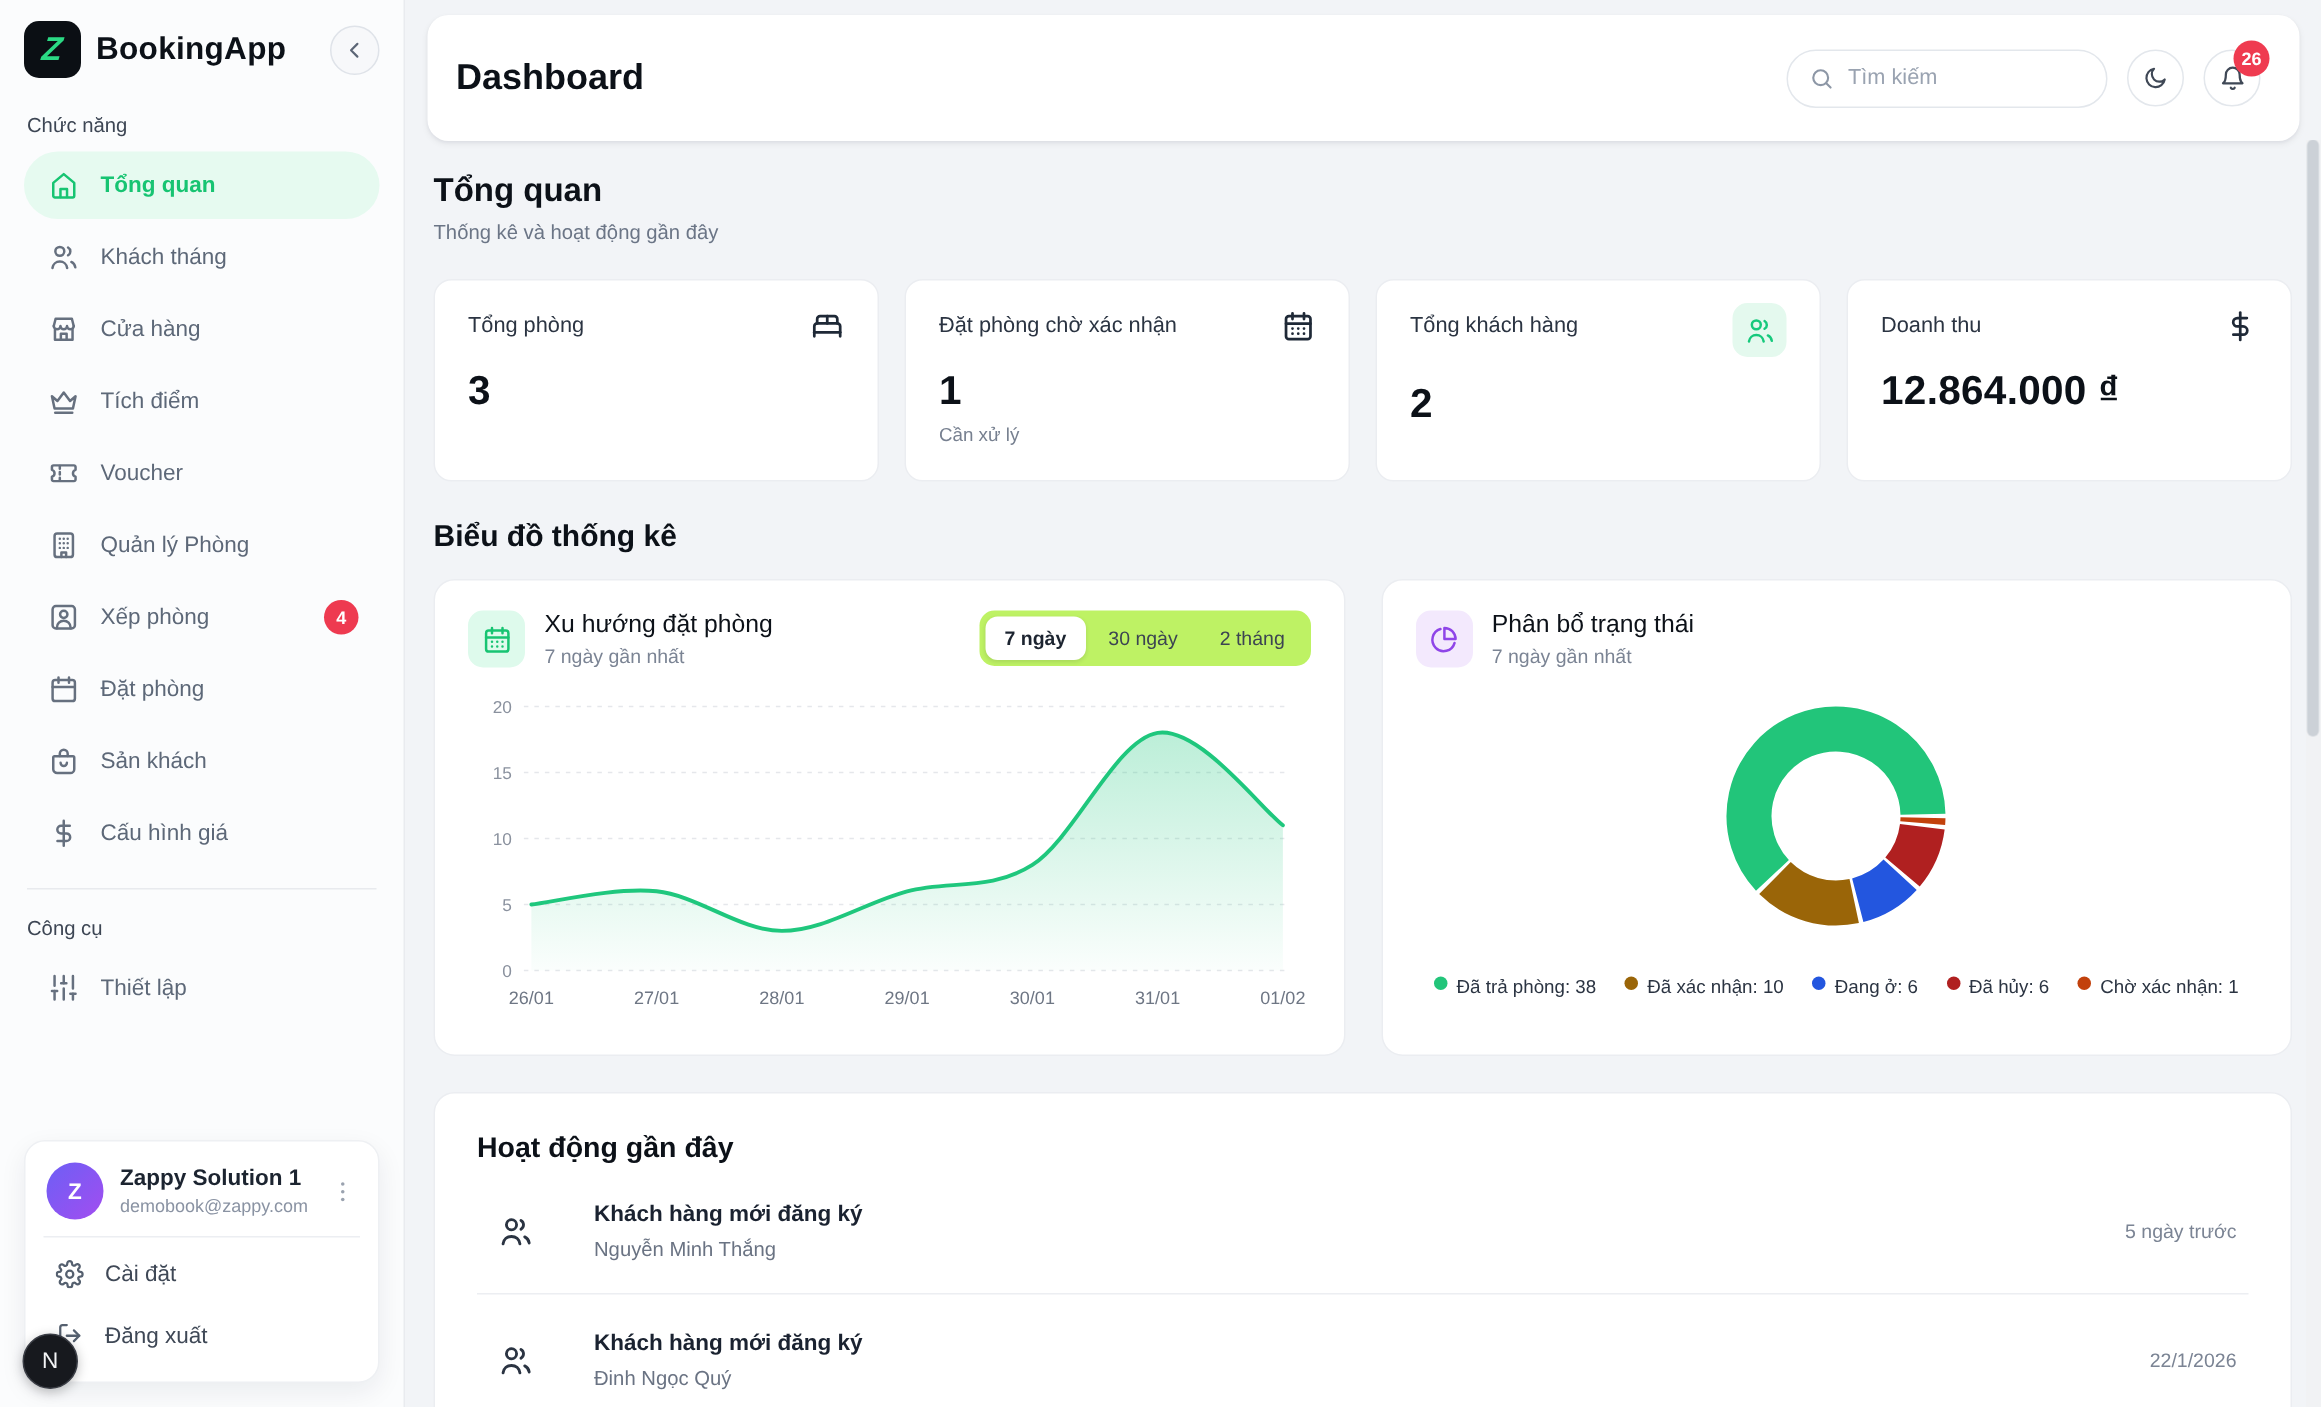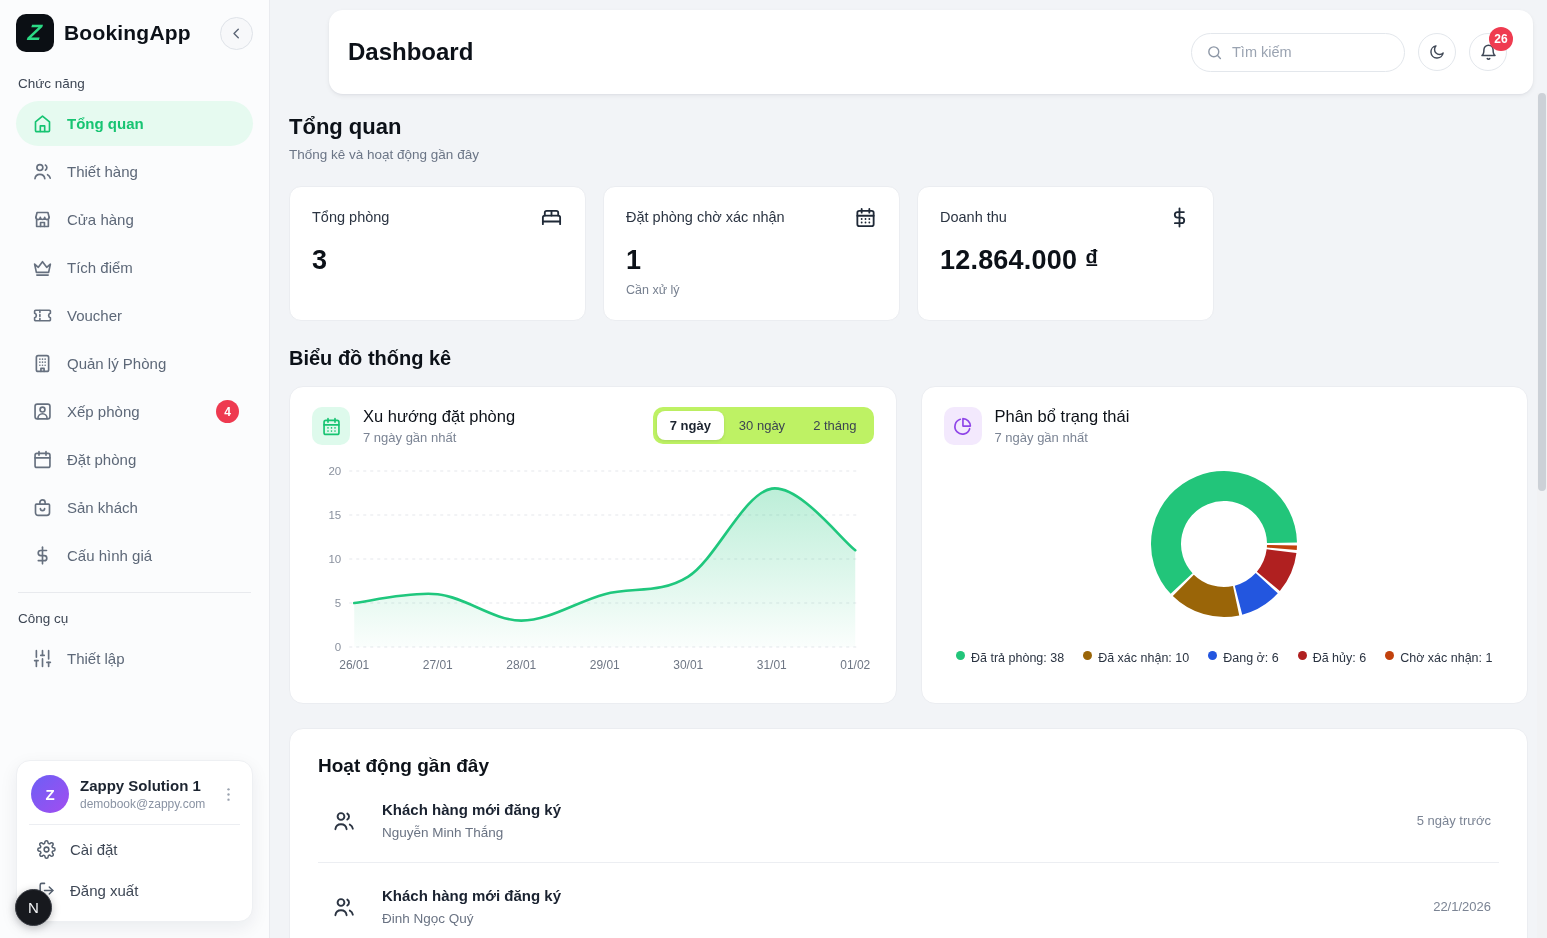--- a/index.html
+++ b/index.html
@@ -65,21 +65,21 @@
     background:#17191e; border:1px solid #3a3d45; color:#f3f4f6; font-size:15px;
     display:flex; align-items:center; justify-content:center; cursor:pointer; z-index:5;
     box-shadow:0 2px 8px rgba(0,0,0,.25);
   }
 
   
   .main { flex:1; height:938px; overflow:hidden; position:relative; padding:10px 14px 0 15px; }
   .header-card {
     height:84px; background:#fff; border-radius:14px;
     box-shadow:0 2px 5px rgba(16,24,40,.06), 0 1px 2px rgba(16,24,40,.04);
-    display:flex; align-items:center; padding:0 26px 0 19px;margin-left:44px;
+    display:flex; align-items:center; padding:0 26px 0 19px;
   }
   .page-title { font-size:24px; font-weight:700; color:#0c1118; }
   .header-right { margin-left:auto; display:flex; align-items:center; gap:13px; }
   .search-box {
     width:214px; height:39px; border:1px solid #e3e7ec; border-radius:20px;
     display:flex; align-items:center; gap:9px; padding:0 14px; color:#8d97a6; background:#fff;
   }
   .search-box input {
     border:none; outline:none; font-size:14.5px; width:140px; background:transparent;
     font-family:"Liberation Sans","DejaVu Sans",sans-serif; color:#333;
@@ -137,21 +137,21 @@
     display:flex; justify-content:center; gap:19px; margin-top:16px; flex-wrap:wrap;
   }
   .lg-item { display:flex; align-items:flex-start; gap:6px; font-size:12.5px; color:#2b3442; }
   .lg-dot { width:9px; height:9px; border-radius:50%; display:inline-block; }
 
   .activity-card {
     background:#fff; border:1px solid #ebedf1; border-radius:14px; margin-top:24px;
     padding:26px 28px 10px; height:240px; overflow:hidden;
   }
   .activity-title { font-size:19px; font-weight:700; color:#0c1118; }
-  .activity-item { display:flex; align-items:center; gap:26px; padding:24px 8px 22px 14px; }
+  .activity-item { display:flex; align-items:center; gap:40px; padding:24px 8px 22px 14px; }
   .activity-item + .activity-item { border-top:1px solid #eceef2; }
   .act-ic { color:#2b3442; flex:0 0 24px; }
   .act-title { font-size:15px; font-weight:600; color:#1a2230; }
   .act-sub { font-size:13.5px; color:#6a7383; margin-top:7px; }
   .act-time { margin-left:auto; font-size:13px; color:#7b8494; white-space:nowrap; }
 
   .scrollbar-track { position:fixed; right:0; top:93px; width:10px; height:845px; background:#f1f2f4; }
   .scrollbar-thumb { position:absolute; top:0; left:1px; width:8px; height:398px; background:#ccd1d7; border-radius:5px; }
 </style>
 </head>
@@ -277,21 +277,21 @@
     <div class="nav-item active">
       <svg class="ic nav-ic" width="21" height="21">
           <use href="#i-home"></use>
         </svg>
       <span>Tổng quan</span>
     </div>
     <div class="nav-item">
       <svg class="ic nav-ic" width="21" height="21">
           <use href="#i-users"></use>
         </svg>
-      <span>Thiết hàng</span>
+      <span>Khách tháng</span>
     </div>
     <div class="nav-item">
       <svg class="ic nav-ic" width="21" height="21">
           <use href="#i-store"></use>
         </svg>
       <span>Cửa hàng</span>
     </div>
     <div class="nav-item">
       <svg class="ic nav-ic" width="21" height="21">
           <use href="#i-crown"></use>
@@ -418,20 +418,31 @@
       </div>
       <div class="stat-card">
         <div class="stat-top">
           <span class="stat-label">Đặt phòng chờ xác nhận</span>
           <svg class="ic stat-ic" width="23" height="23">
               <use href="#i-calendar-dots"></use>
             </svg>
         </div>
         <div class="stat-value">1</div>
         <div class="stat-note">Cần xử lý</div>
+      </div>
+      <div class="stat-card">
+        <div class="stat-top">
+          <span class="stat-label">Tổng khách hàng</span>
+          <span class="stat-ic-box">
+            <svg class="ic" width="21" height="21">
+                <use href="#i-users"></use>
+              </svg>
+          </span>
+        </div>
+        <div class="stat-value">2</div>
       </div>
       <div class="stat-card">
         <div class="stat-top">
           <span class="stat-label">Doanh thu</span>
           <svg class="ic stat-ic" width="23" height="23">
               <use href="#i-dollar"></use>
             </svg>
         </div>
         <div class="stat-value">12.864.000 ₫</div>
       </div>

